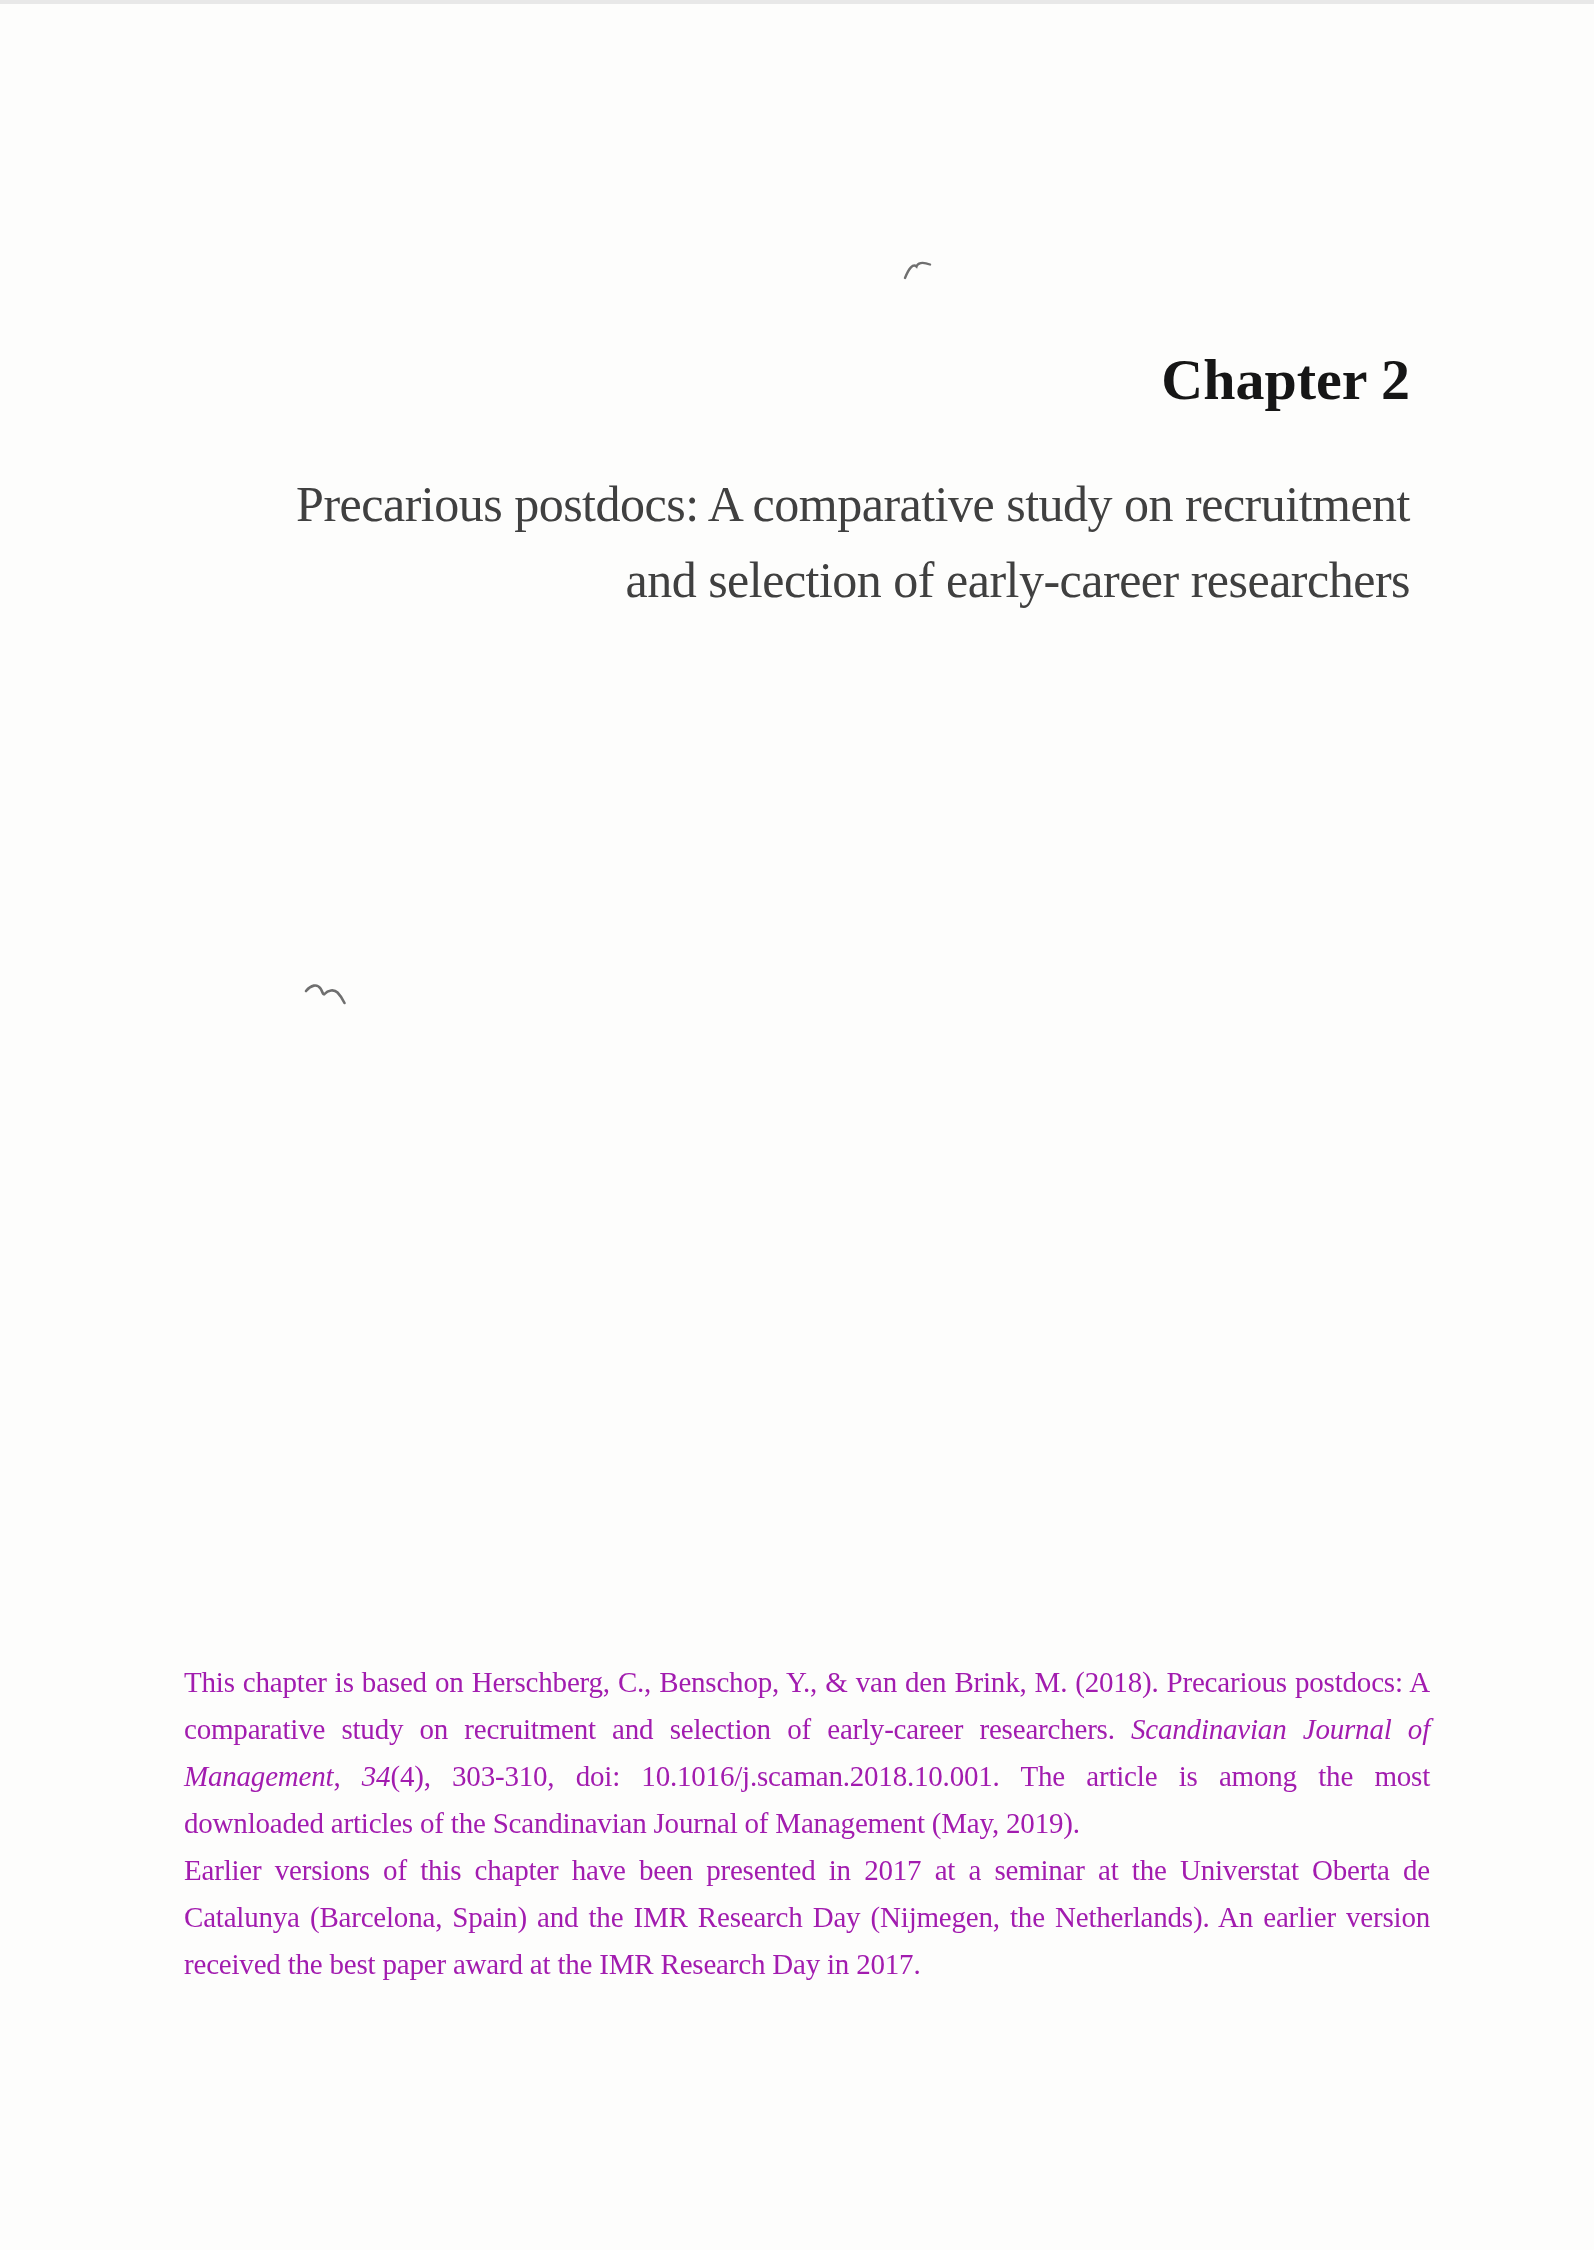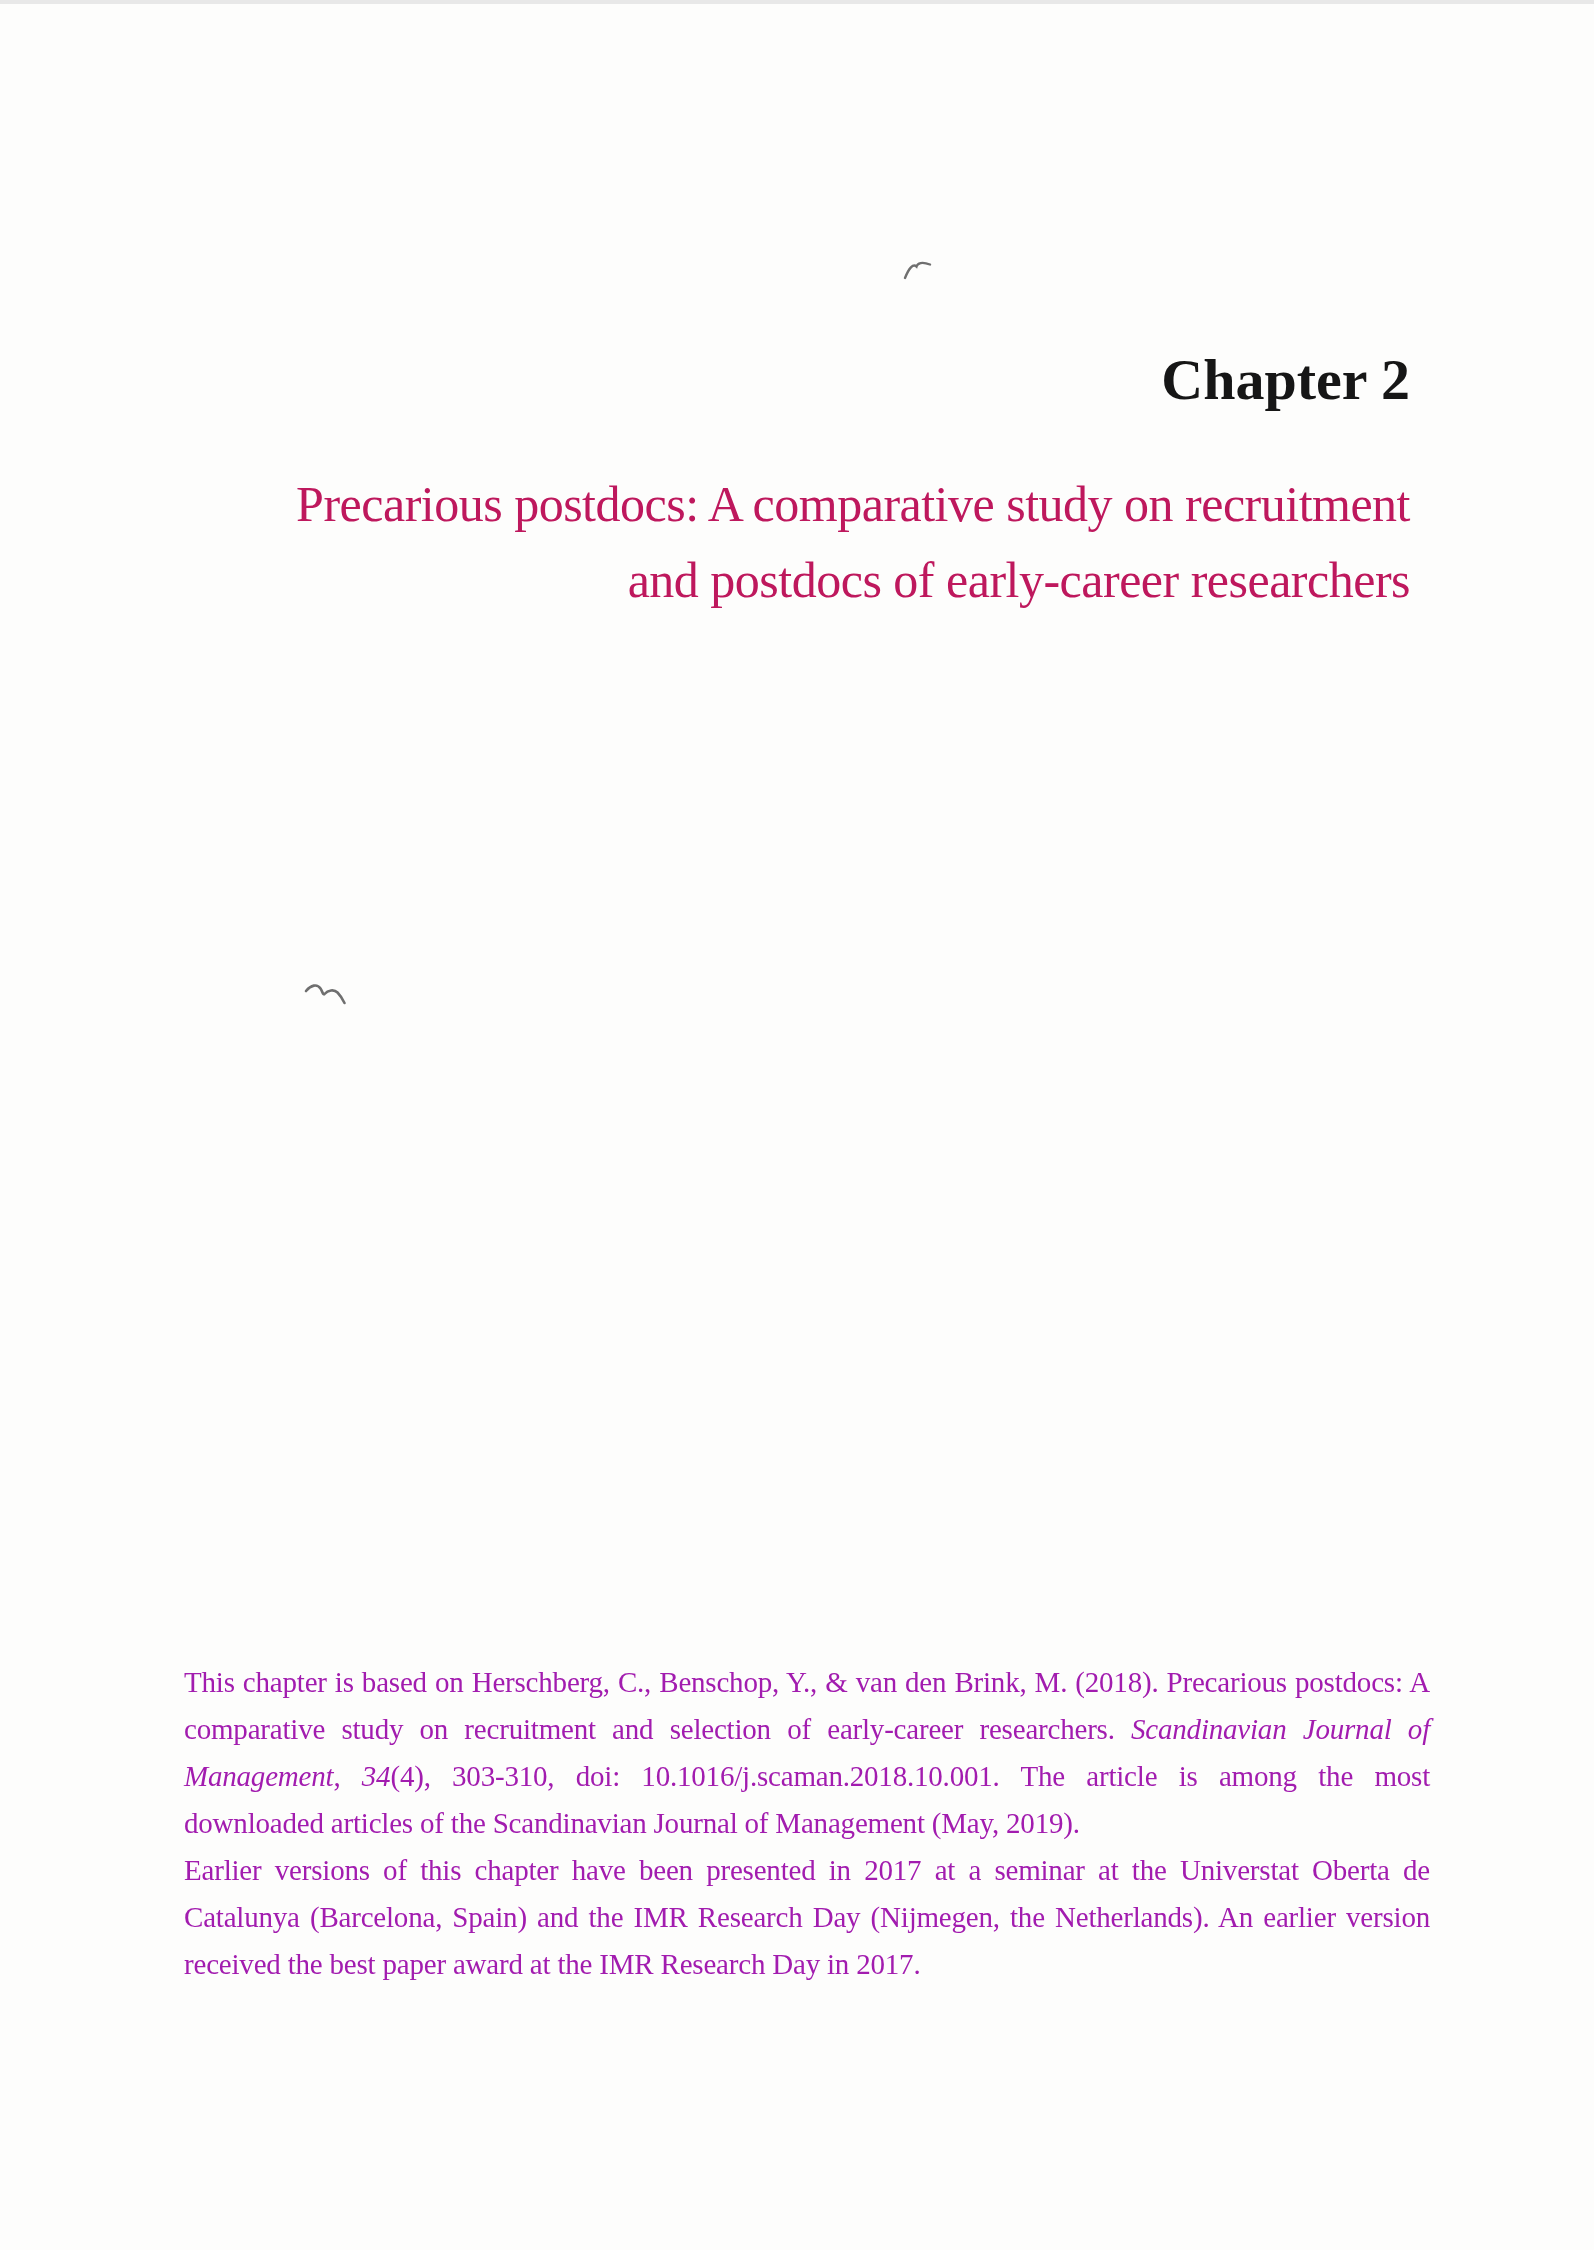--- a/index.html
+++ b/index.html
@@ -38,21 +38,21 @@
   }
   .chapter-title {
     position: absolute;
     top: 462px;
     right: 184px;
     text-align: right;
     font-size: 50px;
     font-weight: normal;
     line-height: 76px;
     letter-spacing: -0.5px;
-    color: #be185d;
+    color: #404040;
     white-space: nowrap;
   }
   .chapter-title .title-line {
     display: block;
   }
   .footnote {
     position: absolute;
     top: 1655px;
     left: 184px;
     width: 1246px;
@@ -78,21 +78,21 @@
   <div class="bird" style="left:903px; top:253px; width:30px; height:26px;">
     <svg viewBox="0 0 30 26" fill="none" xmlns="http://www.w3.org/2000/svg">
       <path d="M2,21 C6,11 10,6.5 13.5,9.5 C14.5,6 19,4.5 27,7.5" stroke="#6f6f6f" stroke-width="2.4" stroke-linecap="round" fill="none"></path>
     </svg>
   </div>
 
   <div class="chapter-heading">Chapter 2</div>
 
   <div class="chapter-title">
     <span class="title-line">Precarious postdocs: A comparative study on recruitment</span>
-    <span class="title-line">and postdocs of early-career researchers</span>
+    <span class="title-line">and selection of early-career researchers</span>
   </div>
 
   <div class="bird" style="left:303px; top:976px; width:44px; height:30px;">
     <svg viewBox="0 0 44 30" fill="none" xmlns="http://www.w3.org/2000/svg">
       <path d="M3,11 C8,5 14,3.5 17.5,8.5 C19.5,11.5 20,15.5 21.5,14 C25,10 31,9 34.5,12.5 C37,15 39.5,19 41.5,23" stroke="#6f6f6f" stroke-width="2.6" stroke-linecap="round" fill="none"></path>
     </svg>
   </div>
 
   <div class="footnote">
     <p>

